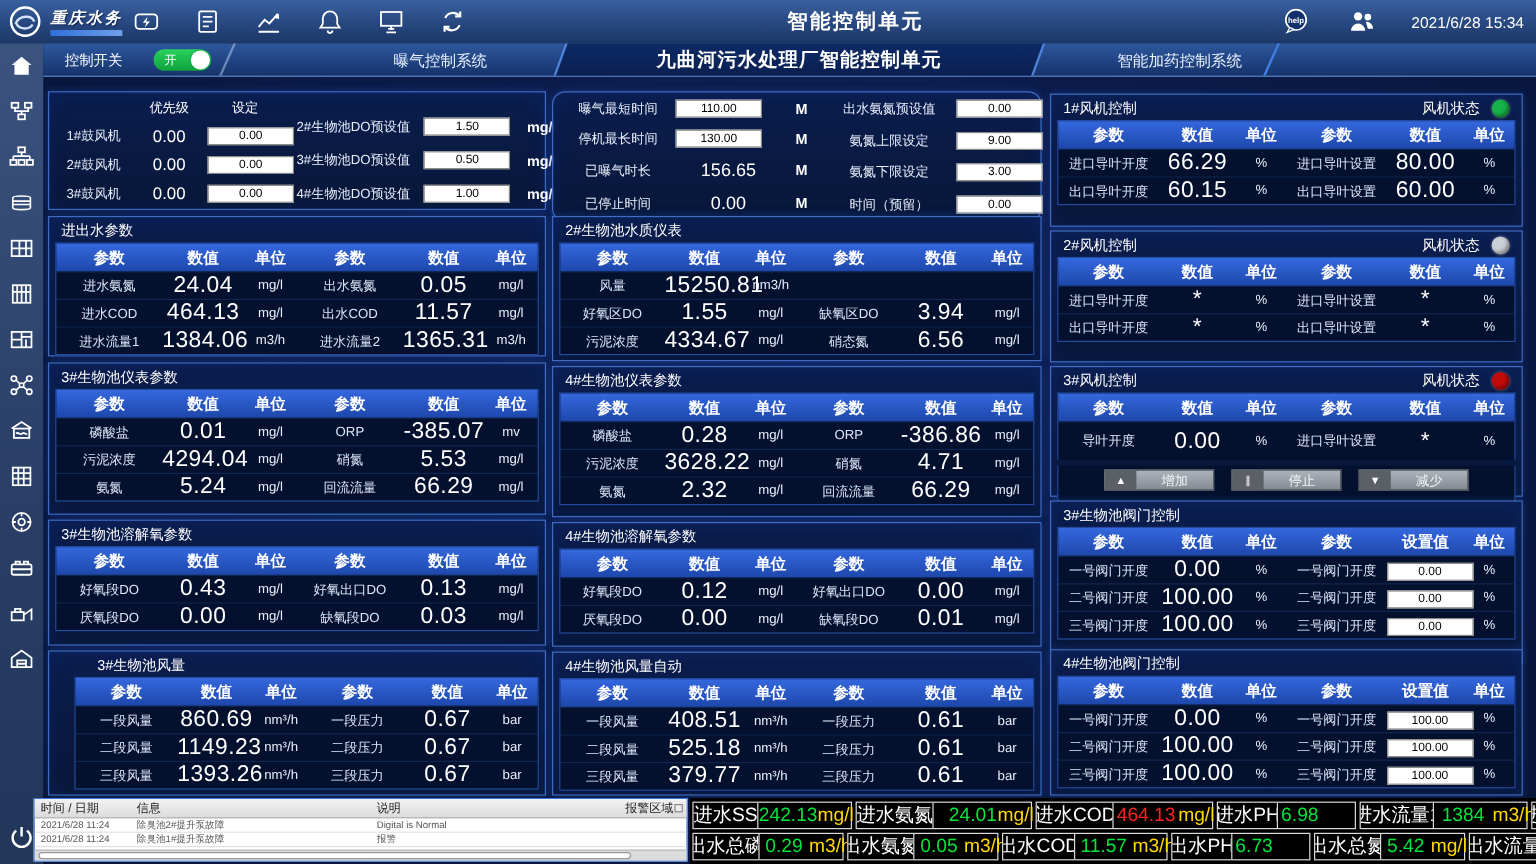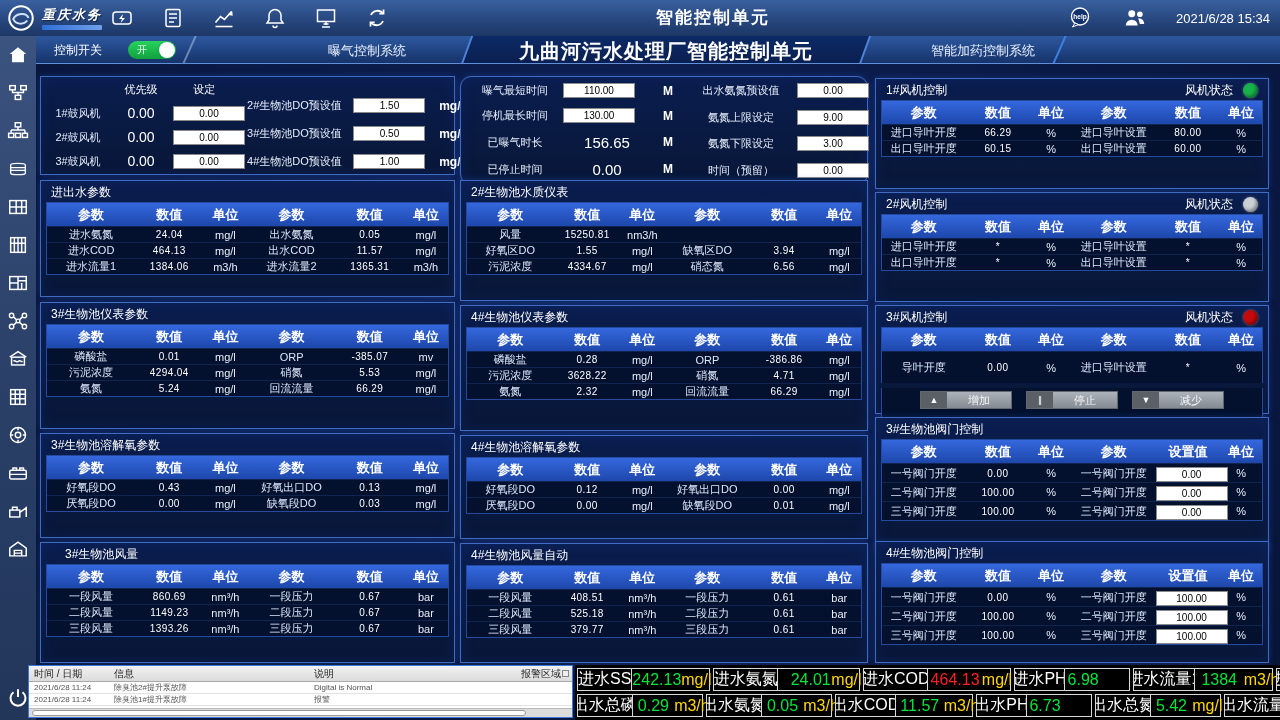--- a/index.html
+++ b/index.html
@@ -30,21 +30,21 @@
   .toggle-on-text{flex:1;text-align:left;padding-left:8px;color:#fff;font-size:10px;}
   .knob{width:16px;height:16px;border-radius:50%;background:#fff;box-shadow:0 0 2px #084;}
   .slash{position:absolute;top:-6px;width:2px;height:42px;transform:rotate(24deg);}
   .slash1{left:152px;background:rgba(200,220,255,.45);}
   .slash2{left:1022px;background:#3f7fe0;}
   .nav-tab{position:absolute;top:0;height:28px;line-height:28px;text-align:center;color:#e8f0ff;
     font-size:13px;background:none;border:none;cursor:pointer;}
   .center-tab-bg{position:absolute;left:430px;top:0;width:400px;height:28px;transform:skewX(-20deg);
     background:linear-gradient(180deg,#0d2a66,#0a1f50);border-left:2px solid #4f83d8;border-right:2px solid #4f83d8;}
   .center-tab-text{position:absolute;left:430px;top:0;width:400px;height:28px;line-height:28px;text-align:center;
-    color:#fff;font-size:20px;font-weight:bold;letter-spacing:1px;cursor:pointer;background:none;border:none;}
+    color:#fff;font-size:16px;font-weight:bold;letter-spacing:1px;cursor:pointer;background:none;border:none;}
 
   
   .sidebar{position:absolute;left:0;top:36px;width:36px;height:684px;z-index:4;
     background:linear-gradient(180deg,#3b537f 0%,#2a4068 50%,#22365a 100%);
     display:flex;flex-direction:column;align-items:center;padding:8px 0 10px;gap:16px;}
   .sb-icon{width:22px;height:22px;border:none;background:none;padding:0;cursor:pointer;flex:0 0 auto;}
   .sb-spacer{flex:1;}
 
   
   .mainbg{position:absolute;left:36px;top:64px;width:1244px;height:656px;z-index:1;
@@ -59,21 +59,21 @@
     box-shadow:inset -2px -2px 3px rgba(0,0,0,.35),0 0 3px rgba(255,255,255,.35);}
 
   .ptable{margin:0 5px 5px;border:1px solid #234a9e;display:flex;flex-direction:column;
     height:calc(100% - 27px);background:#03102e;}
   .thead,.trow{display:grid;grid-template-columns:22% 17% 11% 22% 17% 11%;align-items:center;}
   .thead{background:linear-gradient(180deg,#3568de,#1d47ab);min-height:23px;}
   .th{text-align:center;color:#fff;font-size:13px;font-weight:bold;}
   .trow{flex:1;border-top:1px solid rgba(60,110,200,.22);}
   .td{text-align:center;}
   .td.lab{color:#dce6f8;font-size:11px;}
-  .td.val{color:#fff;font-size:10px;letter-spacing:.4px;}
+  .td.val{color:#fff;font-size:19px;letter-spacing:.4px;}
   .td.unit{color:#e9effb;font-size:11px;}
   .win{width:72px;height:15px;border:1px solid #8a8a8a;background:#fff;color:#000;
     font-size:10px;text-align:center;font-family:inherit;padding:0;}
   .fan3 .ptable{height:auto;border-bottom:none;}
   .fan3 .trow{min-height:32px;}
   .btn-row{margin:0 5px 5px;border:1px solid #234a9e;border-top:none;background:#03102e;
     display:flex;justify-content:space-evenly;align-items:center;padding:3px 24px 9px;}
   .cbtn{display:flex;align-items:center;width:92px;height:18px;border:1px solid #63686f;
     background:linear-gradient(180deg,#adb3bb,#858b93);padding:0;cursor:pointer;}
   .cbtn-ic{width:26px;height:100%;background:#5b6067;color:#fff;font-size:9px;
@@ -517,21 +517,21 @@
           <div class="td lab">厌氧段DO</div>
           <div class="td val">0.00</div>
           <div class="td unit">mg/l</div>
           <div class="td lab">缺氧段DO</div>
           <div class="td val">0.03</div>
           <div class="td unit">mg/l</div>
         </div>
       </div>
     </div>
 </section>
-<section class="panel" style="left:40px;top:542px;width:415px;height:121px;">
+<section class="panel" style="left:40px;top:542px;width:415px;height:121px;padding-left:16px;">
   <div class="panel-head">
       <span style="padding-left:14px;">3#生物池风量</span>
     </div>
   <div>
       <div class="ptable">
         <div class="thead">
           <div class="th">参数</div>
           <div class="th">数值</div>
           <div class="th">单位</div>
           <div class="th">参数</div>

